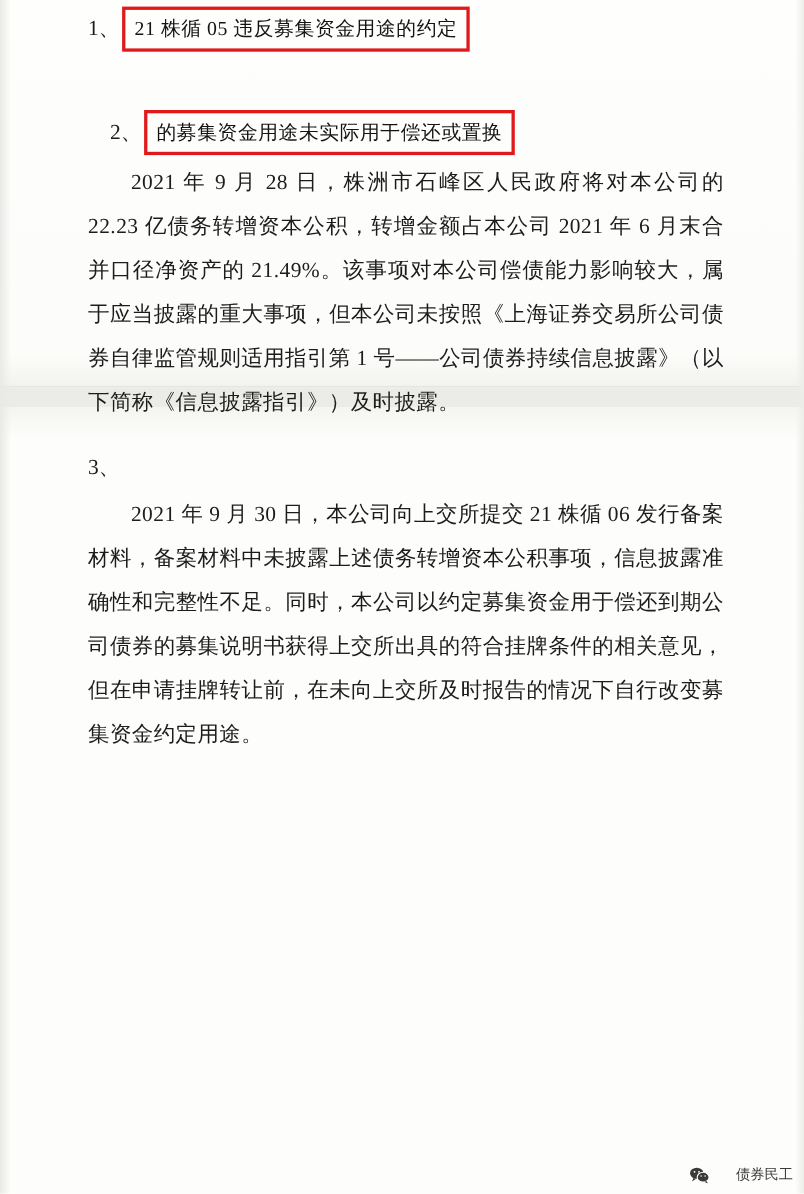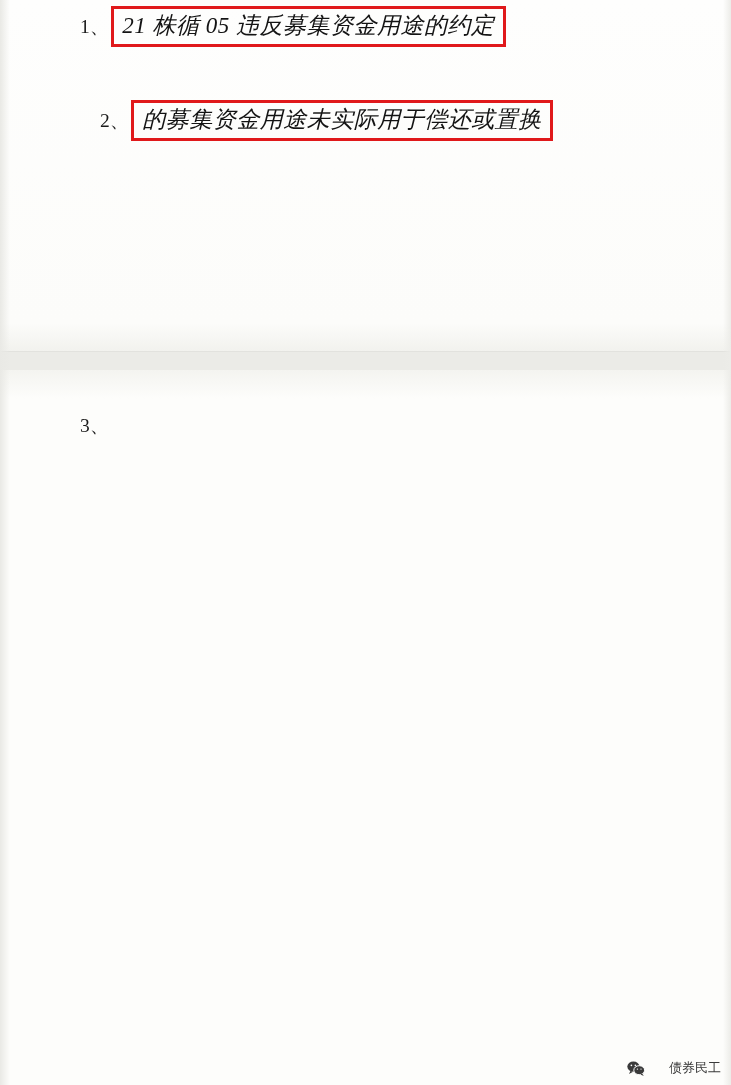--- a/index.html
+++ b/index.html
@@ -65,25 +65,24 @@
   .num {
     flex: 0 0 auto;
     padding-right: 2px;
     white-space: nowrap;
   }
   .boxed {
     display: inline-block;
     border: 3px solid #e0191b;
     padding: 2px 8px 3px 8px;
     line-height: 30px;
-    font-size: 23px;
+    font-size: 18px;
     letter-spacing: 0.5px;
     color: #141414;
     box-sizing: border-box;
-    font-style: italic;
   }
   .para {
     text-indent: 2em;
     margin: 6px 0 0 0;
   }
 
   
   #block1 {
     position: absolute;
     left: 80px;
@@ -163,26 +162,28 @@
       <span class="num">1、</span>
       <span class="boxed">21 株循 05 违反募集资金用途的约定</span>
     </div>
   </div>
 
   <div id="block2">
     <div class="heading-line">
       <span class="num">2、</span>
       <span class="boxed">的募集资金用途未实际用于偿还或置换</span>
     </div>
+    <p class="body-text para">2021 年 9 月 28 日，株洲市石峰区人民政府将对本公司的 22.23 亿债务转增资本公积，转增金额占本公司 2021 年 6 月末合并口径净资产的 21.49%。该事项对本公司偿债能力影响较大，属于应当披露的重大事项，但本公司未按照《上海证券交易所公司债券自律监管规则适用指引第 1 号——公司债券持续信息披露》（以下简称《信息披露指引》）及时披露。</p>
   </div>
 
   <div id="block3">
     <div class="heading-line">
       <span class="num">3、</span>
     </div>
+    <p class="body-text para">2021 年 9 月 30 日，本公司向上交所提交 21 株循 06 发行备案材料，备案材料中未披露上述债务转增资本公积事项，信息披露准确性和完整性不足。同时，本公司以约定募集资金用于偿还到期公司债券的募集说明书获得上交所出具的符合挂牌条件的相关意见，但在申请挂牌转让前，在未向上交所及时报告的情况下自行改变募集资金约定用途。</p>
   </div>
 
   <div class="footer-badge">
     <span class="wx-icon">
       <svg width="18" height="15" viewBox="0 0 18 15" xmlns="http://www.w3.org/2000/svg">
         <ellipse cx="6.4" cy="5.6" rx="6.1" ry="5.1" fill="#3a3a3a"></ellipse>
         <polygon points="3.6,9.6 2.0,13.0 5.6,10.9" fill="#3a3a3a"></polygon>
         <ellipse cx="12.2" cy="9.2" rx="5.4" ry="4.5" fill="#3a3a3a" stroke="#ffffff" stroke-width="1"></ellipse>
         <polygon points="15.2,12.6 16.8,15.0 13.4,13.6" fill="#3a3a3a"></polygon>
         <circle cx="4.4" cy="4.3" r="0.85" fill="#ffffff"></circle>

